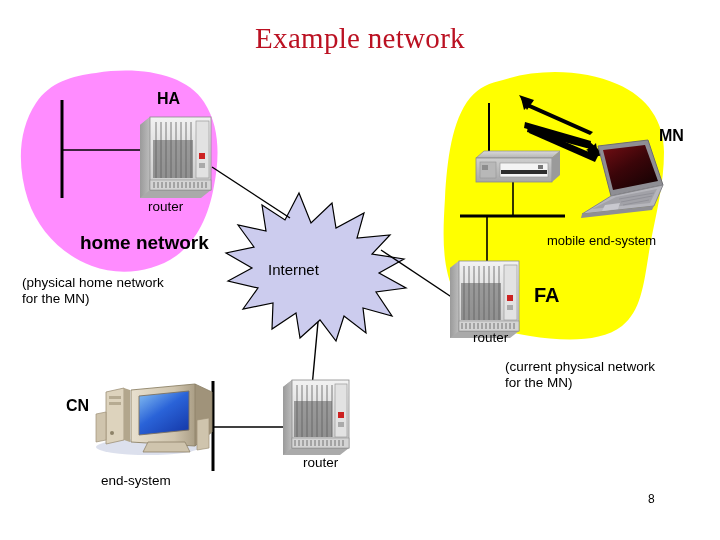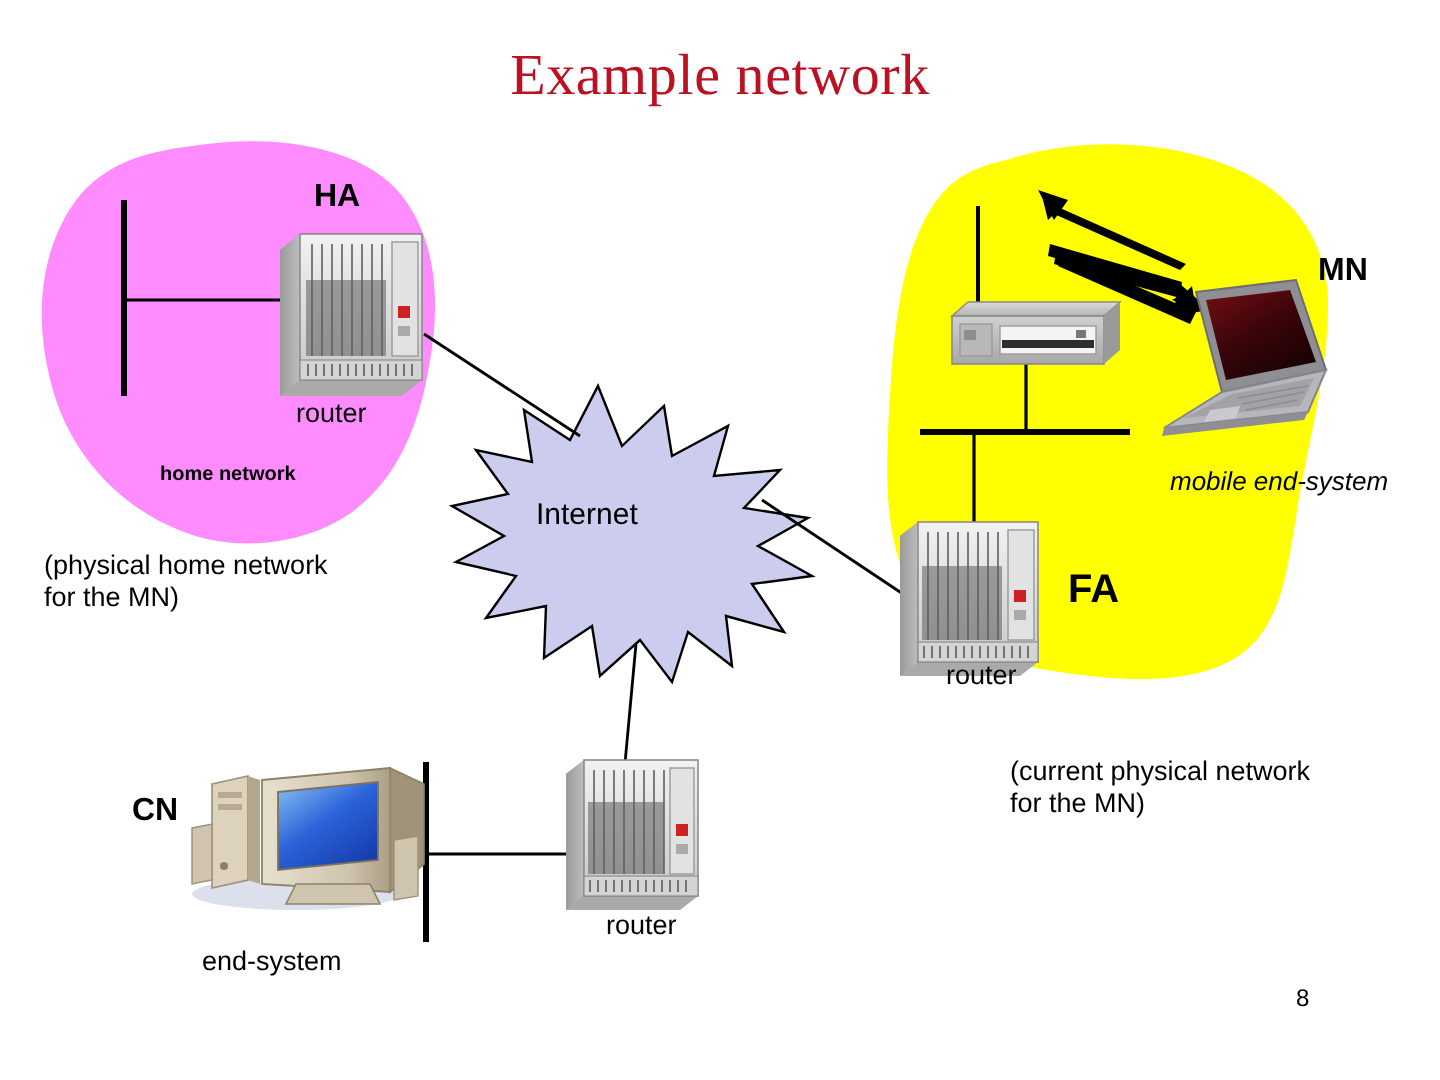--- a/index.html
+++ b/index.html
@@ -46,31 +46,31 @@
     text-align: center;
     font-family: "Liberation Serif", serif;
     font-size: 29px;
     color: #bb1122;
     letter-spacing: 0.3px;
   }
 
   
   #label-ha        { left: 157px; top: 90px;  font-size: 16px; text-align: right; }
   #label-ha-router { left: 148px; top: 199px; font-size: 13.5px; }
-  #label-home-net  { left: 52px;  top: 232px; font-size: 10px; padding-left: 28px; }
+  #label-home-net  { left: 52px;  top: 232px; font-size: 19px; padding-left: 28px; }
   #label-home-note { left: 22px;  top: 275px; font-size: 13.5px; }
 
-  #label-internet  { left: 268px; top: 249px; font-size: 15px; }
+  #label-internet  { left: 268px; top: 261px; font-size: 15px; }
 
   #label-mn        { left: 659px; top: 127px; font-size: 16px; text-align: center; }
-  #label-mobile-es { left: 585px; top: 233px; font-size: 13px; font-style: italic; }
+  #label-mobile-es { left: 547px; top: 233px; font-size: 13px; }
   #label-fa        { left: 534px; top: 284px; font-size: 20px; }
   #label-foreign   { left: 573px; top: 285px; font-size: 13.5px; }
   #label-fa-router { left: 473px; top: 330px; font-size: 13.5px; }
-  #label-fa-note   { left: 505px; top: 359px; font-size: 13.5px; margin-top: 19px; }
+  #label-fa-note   { left: 505px; top: 359px; font-size: 13.5px; }
 
   #label-cn        { left: 66px;  top: 397px; font-size: 16px; text-align: right; }
   #label-end-sys   { left: 101px; top: 455px; font-size: 13.5px; margin-top: 18px; }
   #label-bot-router{ left: 303px; top: 455px; font-size: 13.5px; }
 
   #page-number {
     position: absolute;
     left: 648px;
     top: 492px;
     font-size: 12px;

